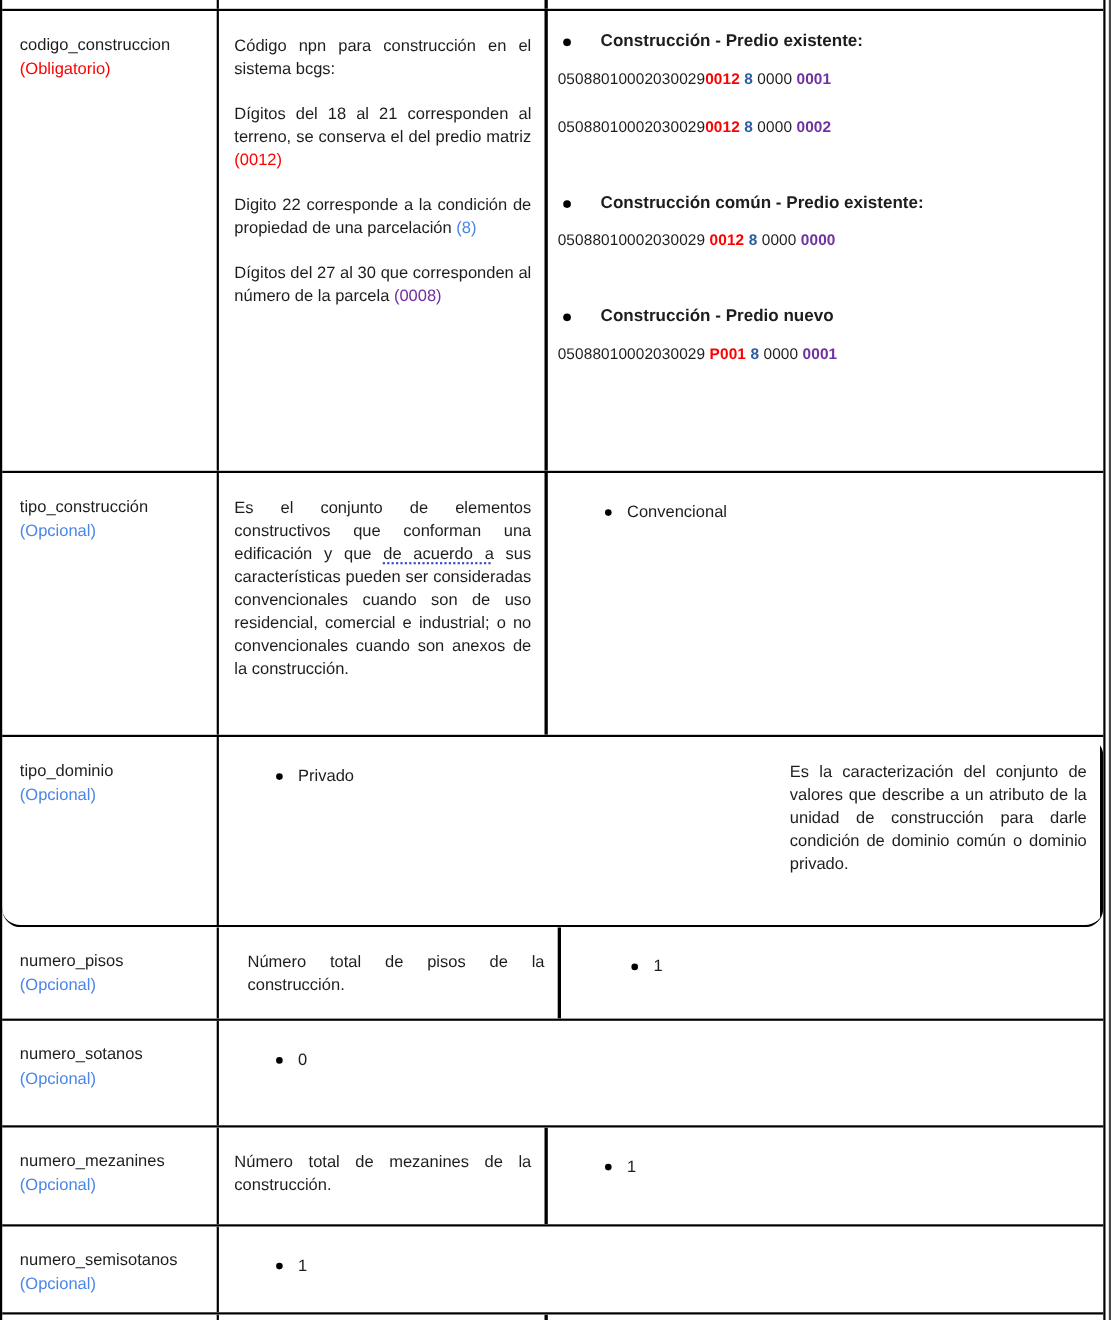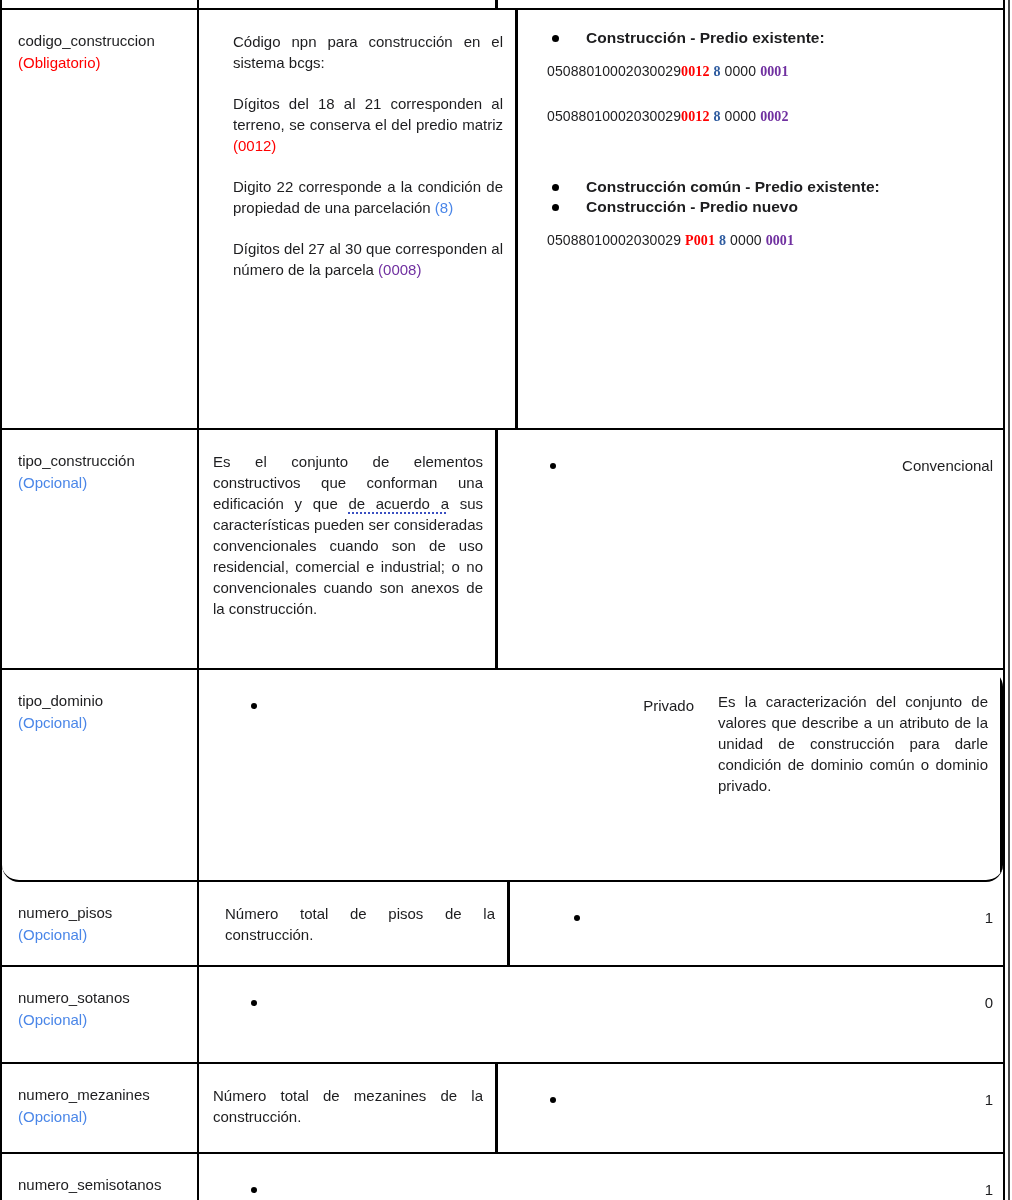--- a/index.html
+++ b/index.html
@@ -20,80 +20,81 @@
   .c1{width:197px;border-right:2px solid #000;padding:20px 8px 0 16px;}
   .c2{width:299px;border-right:3px solid #000;padding:21px 12px 0 14px;text-align:justify;}
   .c3{flex:1;padding:18px 10px 0 0;}
   .row:not(.row-first) .c3{padding-top:26px;}
   .field-name,.field-req{font-size:15px;line-height:22px;}
   .desc-p{margin:0 0 20px 0;font-size:15px;line-height:21px;}
   .desc-p:last-child{margin-bottom:0;}
   .ex{position:relative;font-size:15px;line-height:20px;}
   .ex-header{font-weight:700;font-size:15.5px;padding-left:48px;}
   .ex-header .dot{left:14px;top:7px;width:7px;height:7px;}
-  .ex-bullet{padding-left:72px;text-align:right;}
+  .ex-bullet{padding-left:72px;}
   .ex-bullet .dot{left:52px;top:7px;width:6px;height:6px;}
   .dot{position:absolute;border-radius:50%;background:#000;}
   .ex-code{padding-left:9px;font-size:14px;letter-spacing:0.1px;}
   .ex-header + .ex-code{margin-top:13px;}
   .ex-code + .ex-code{margin-top:24px;}
   .ex-code + .ex-header{margin-top:50px;}
-  .seg-b{font-weight:700;font-family:Liberation Serif, serif;}
+  .seg-b{font-weight:700;}
   .squiggle{
     text-decoration:underline;
     text-decoration-style:dotted;
     text-decoration-color:#3a4fc1;
     text-decoration-thickness:2px;
     text-underline-offset:3px;
   }
   .page-edge{position:absolute;top:0;bottom:0;width:2px;background:#4a4a4a;}
 </style>
 </head>
 <body>
 
 <div class="table">
   <div class="row row-frag-top">
     <div class="cell c1"></div>
     <div class="cell c2"></div>
     <div class="cell c3"></div>
   </div>
 
-  <div class="row row-first" style="height: 420px; gap: 20px;">
+  <div class="row row-first" style="height: 420px;">
       <div class="cell c1">
         <div class="field-name">codigo_construccion</div>
         <div class="field-req" style="color: rgb(255, 0, 0);">(Obligatorio)</div>
       </div>
       <div class="cell c2">
         <p class="desc-p"><span>Código npn para construcción en el sistema bcgs:</span></p>
         <p class="desc-p"><span>Dígitos del 18 al 21 corresponden al terreno, se conserva el del predio matriz </span><span style="color: rgb(255, 0, 0);">(0012)</span></p>
         <p class="desc-p"><span>Digito 22 corresponde a la condición de propiedad de una parcelación </span><span style="color: rgb(74, 134, 232);">(8)</span></p>
         <p class="desc-p"><span>Dígitos del 27 al 30 que corresponden al número de la parcela </span><span style="color: rgb(112, 48, 160);">(0008)</span></p>
       </div>
       <div class="cell c3">
         <div class="ex ex-header"><span class="dot"></span><span>Construcción - Predio existente:</span></div>
         <div class="ex ex-code"><span>05088010002030029</span><span class="seg-b" style="color: rgb(255, 0, 0);">0012</span><span> </span><span class="seg-b" style="color: rgb(46, 91, 159);">8</span><span> 0000 </span><span class="seg-b" style="color: rgb(112, 48, 160);">0001</span></div>
         <div class="ex ex-code"><span>05088010002030029</span><span class="seg-b" style="color: rgb(255, 0, 0);">0012</span><span> </span><span class="seg-b" style="color: rgb(46, 91, 159);">8</span><span> 0000 </span><span class="seg-b" style="color: rgb(112, 48, 160);">0002</span></div>
         <div class="ex ex-header"><span class="dot"></span><span>Construcción común - Predio existente:</span></div>
+        <div class="ex ex-code"><span>05088010002030029 </span><span class="seg-b" style="color: rgb(255, 0, 0);">0012</span><span> </span><span class="seg-b" style="color: rgb(46, 91, 159);">8</span><span> 0000 </span><span class="seg-b" style="color: rgb(112, 48, 160);">0000</span></div>
         <div class="ex ex-header"><span class="dot"></span><span>Construcción - Predio nuevo</span></div>
         <div class="ex ex-code"><span>05088010002030029 </span><span class="seg-b" style="color: rgb(255, 0, 0);">P001</span><span> </span><span class="seg-b" style="color: rgb(46, 91, 159);">8</span><span> 0000 </span><span class="seg-b" style="color: rgb(112, 48, 160);">0001</span></div>
       </div>
     </div>
     <div class="row" style="height: 240px;">
       <div class="cell c1">
         <div class="field-name">tipo_construcción</div>
         <div class="field-req" style="color: rgb(74, 134, 232);">(Opcional)</div>
       </div>
       <div class="cell c2">
         <p class="desc-p"><span>Es el conjunto de elementos constructivos que conforman una edificación y que </span><span class="squiggle">de acuerdo a</span><span> sus características pueden ser consideradas convencionales cuando son de uso residencial, comercial e industrial; o no convencionales cuando son anexos de la construcción.</span></p>
       </div>
       <div class="cell c3">
         <div class="ex ex-bullet"><span class="dot"></span><span>Convencional</span></div>
       </div>
     </div>
-    <div class="row" style="height: 212px; border-radius: 17px;">
+    <div class="row" style="height: 173px; border-radius: 17px;">
       <div class="cell c1">
         <div class="field-name">tipo_dominio</div>
         <div class="field-req" style="color: rgb(74, 134, 232);">(Opcional)</div>
       </div>
       <div class="cell c3">
         <div class="ex ex-bullet"><span class="dot"></span><span>Privado</span></div>
       </div>
       <div class="cell c2">
         <p class="desc-p"><span>Es la caracterización del conjunto de valores que describe a un atributo de la unidad de construcción para darle condición de dominio común o dominio privado.</span></p>
       </div>

